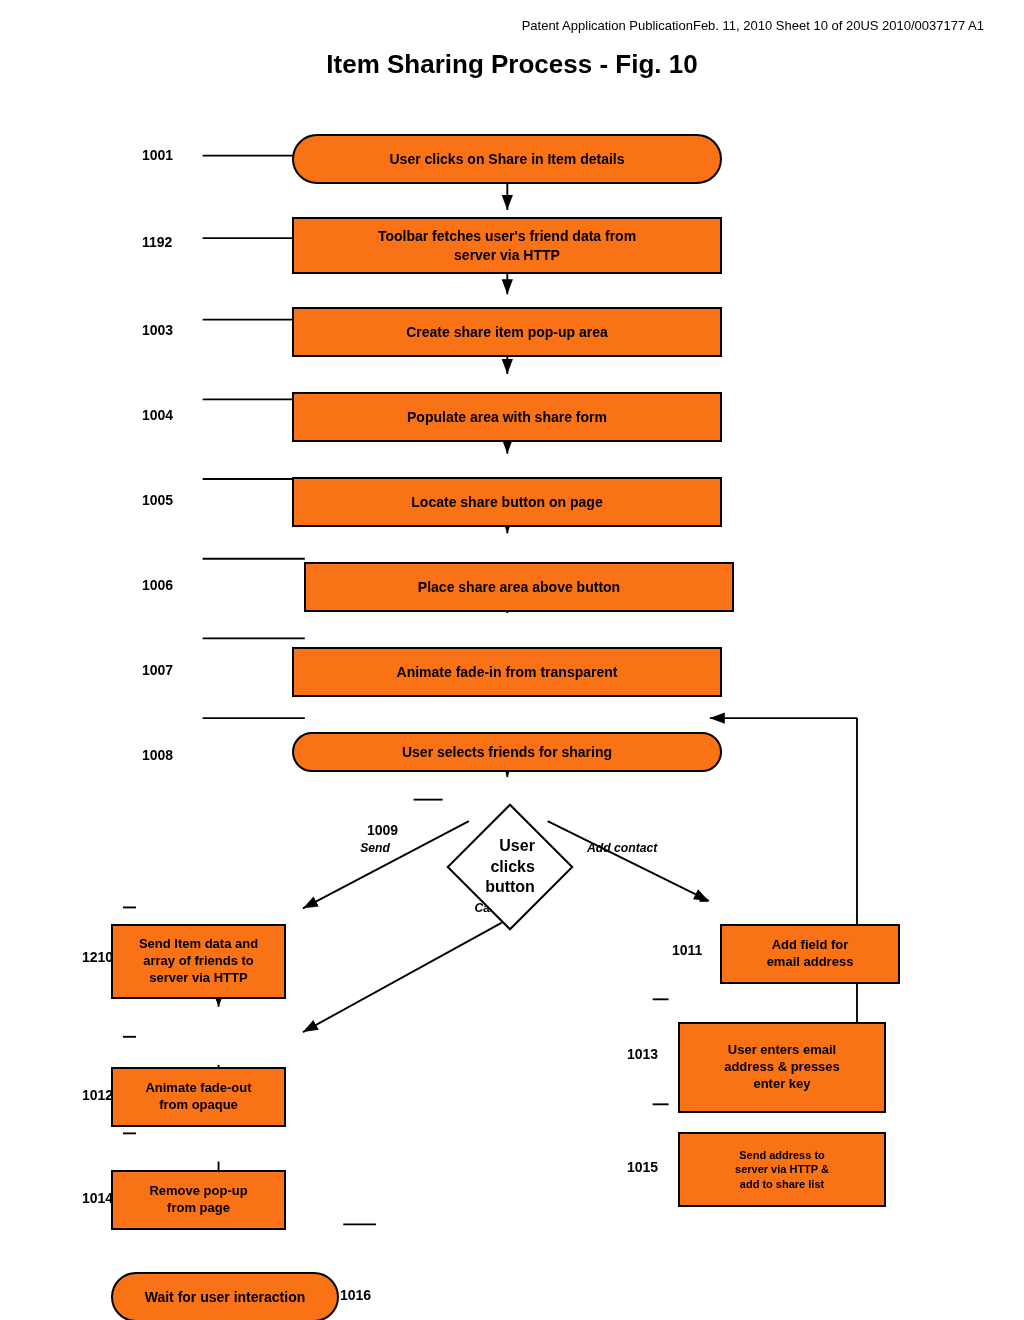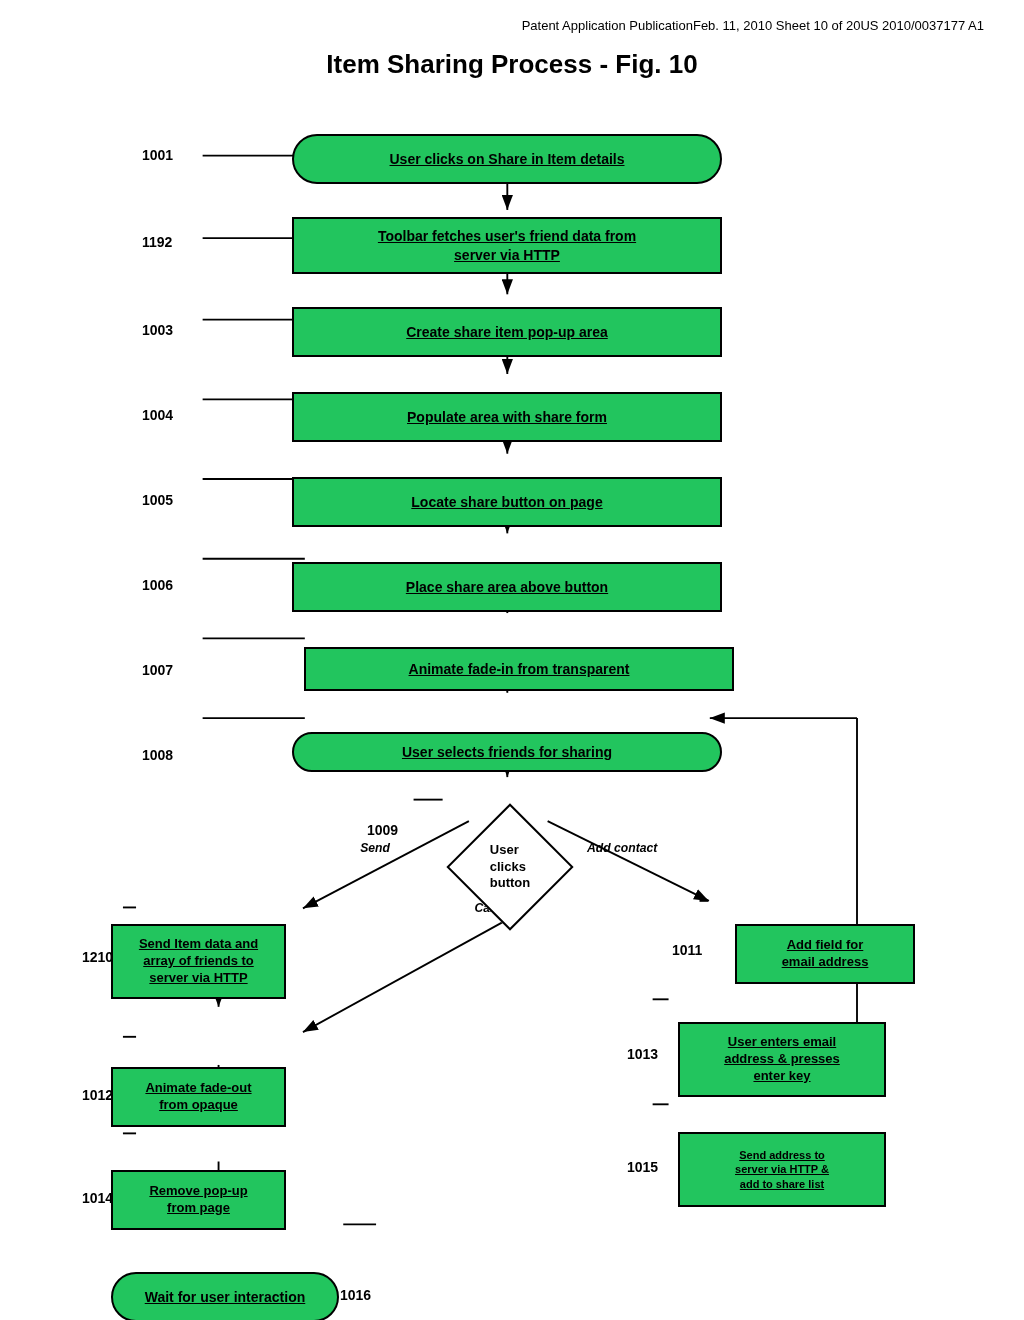--- a/index.html
+++ b/index.html
@@ -31,29 +31,28 @@
       position: relative;
       width: 860px;
       margin: 0 auto;
       min-height: 1200px;
     }
 
     
     .flow-box {
       position: absolute;
       border: 2.5px solid #000;
-      background: #22c55e;
+      background: #f97316;
       text-align: center;
       font-size: 14px;
       font-weight: bold;
       display: flex;
       align-items: center;
       justify-content: center;
       line-height: 1.3;
-      text-decoration: underline;
     }
 
     .flow-box.rounded {
       border-radius: 30px;
     }
 
     
     .step-label {
       position: absolute;
       font-size: 14px;
@@ -195,51 +194,51 @@
   </div>
 
   <div class="flow-box" style="left:210px; top:288px; width:430px; height:50px;">
     <span>Populate area with share form</span>
   </div>
 
   <div class="flow-box" style="left:210px; top:373px; width:430px; height:50px;">
     <span>Locate share button on page</span>
   </div>
 
-  <div class="flow-box" style="left:210px; top:458px; width:430px; height:50px;">
+  <div class="flow-box" style="left:222px; top:458px; width:430px; height:50px;">
     <span>Place share area above button</span>
   </div>
 
-  <div class="flow-box" style="left:222px; top:543px; width:430px; height:44px;">
+  <div class="flow-box" style="left:210px; top:543px; width:430px; height:50px;">
     <span>Animate fade-in from transparent</span>
   </div>
 
   <div class="flow-box rounded" style="left:210px; top:628px; width:430px; height:40px;">
     <span>User selects friends for sharing</span>
   </div>
 
   <div style="position:absolute; left:383px; top:718px; width:90px; height:90px; transform:rotate(45deg); border: 2.5px solid #000; background:#fff;">
   </div>
   <div style="position:absolute; left:383px; top:718px; width:90px; height:90px; display:flex; align-items:center; justify-content:center;">
-    <span style="font-size:13px; font-weight:bold; text-align:left; line-height:1.3;">User<br>clicks<br>button</span>
+    <span style="font-size:16px; font-weight:bold; text-align:right; line-height:1.3;">User<br>clicks<br>button</span>
   </div>
 
   <div class="flow-box" style="left:29px; top:820px; width:175px; height:75px; font-size:13px;">
     <span>Send Item data and<br>array of friends to<br>server via HTTP</span>
   </div>
 
-  <div class="flow-box" style="left:638px; top:820px; width:180px; height:60px; font-size:13px;margin-left:15px;">
+  <div class="flow-box" style="left:638px; top:820px; width:180px; height:60px; font-size:13px;">
     <span>Add field for<br>email address</span>
   </div>
 
   <div class="flow-box" style="left:29px; top:963px; width:175px; height:60px; font-size:13px;">
     <span>Animate fade-out<br>from opaque</span>
   </div>
 
-  <div class="flow-box" style="left:596px; top:918px; width:208px; height:75px; font-size:13px;">
+  <div class="flow-box" style="left:596px; top:918px; width:208px; height:91px; font-size:13px;">
     <span>User enters email<br>address &amp; presses<br>enter key</span>
   </div>
 
   <div class="flow-box" style="left:29px; top:1066px; width:175px; height:60px; font-size:13px;">
     <span>Remove pop-up<br>from page</span>
   </div>
 
   <div class="flow-box" style="left:596px; top:1028px; width:208px; height:75px; font-size:11px;">
     <span>Send address to<br>server via HTTP &amp;<br>add to share list</span>
   </div>

